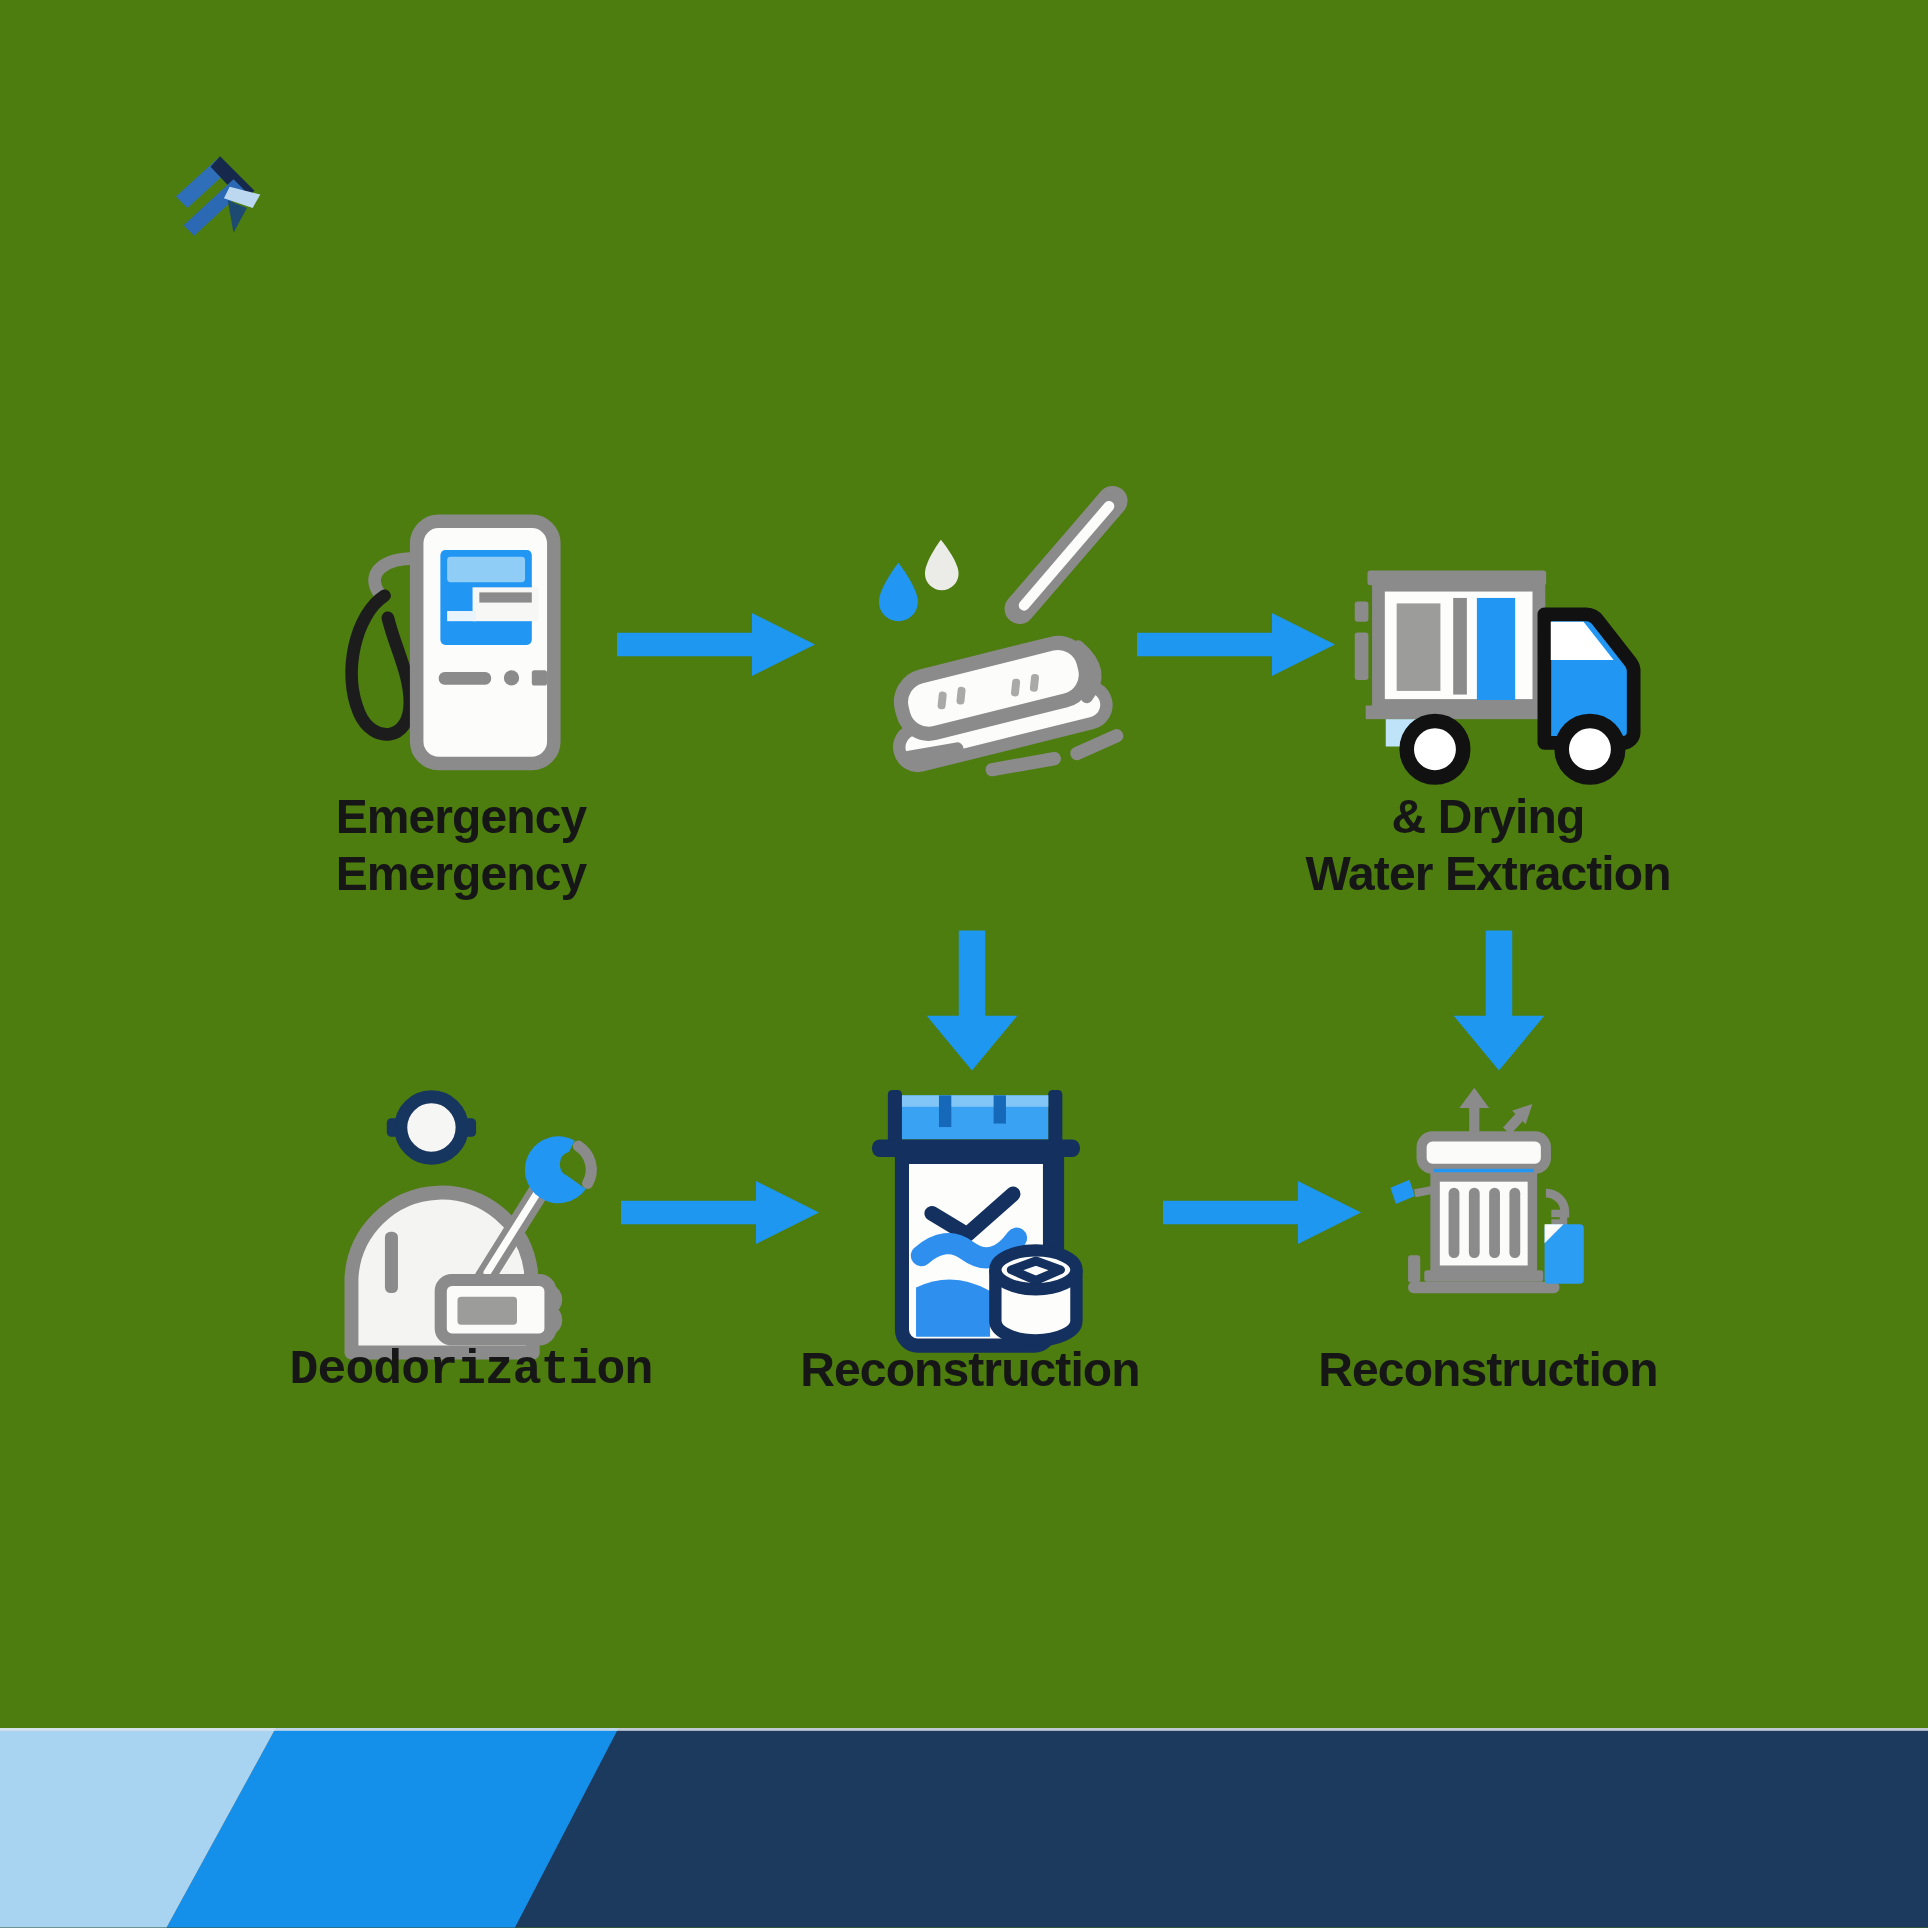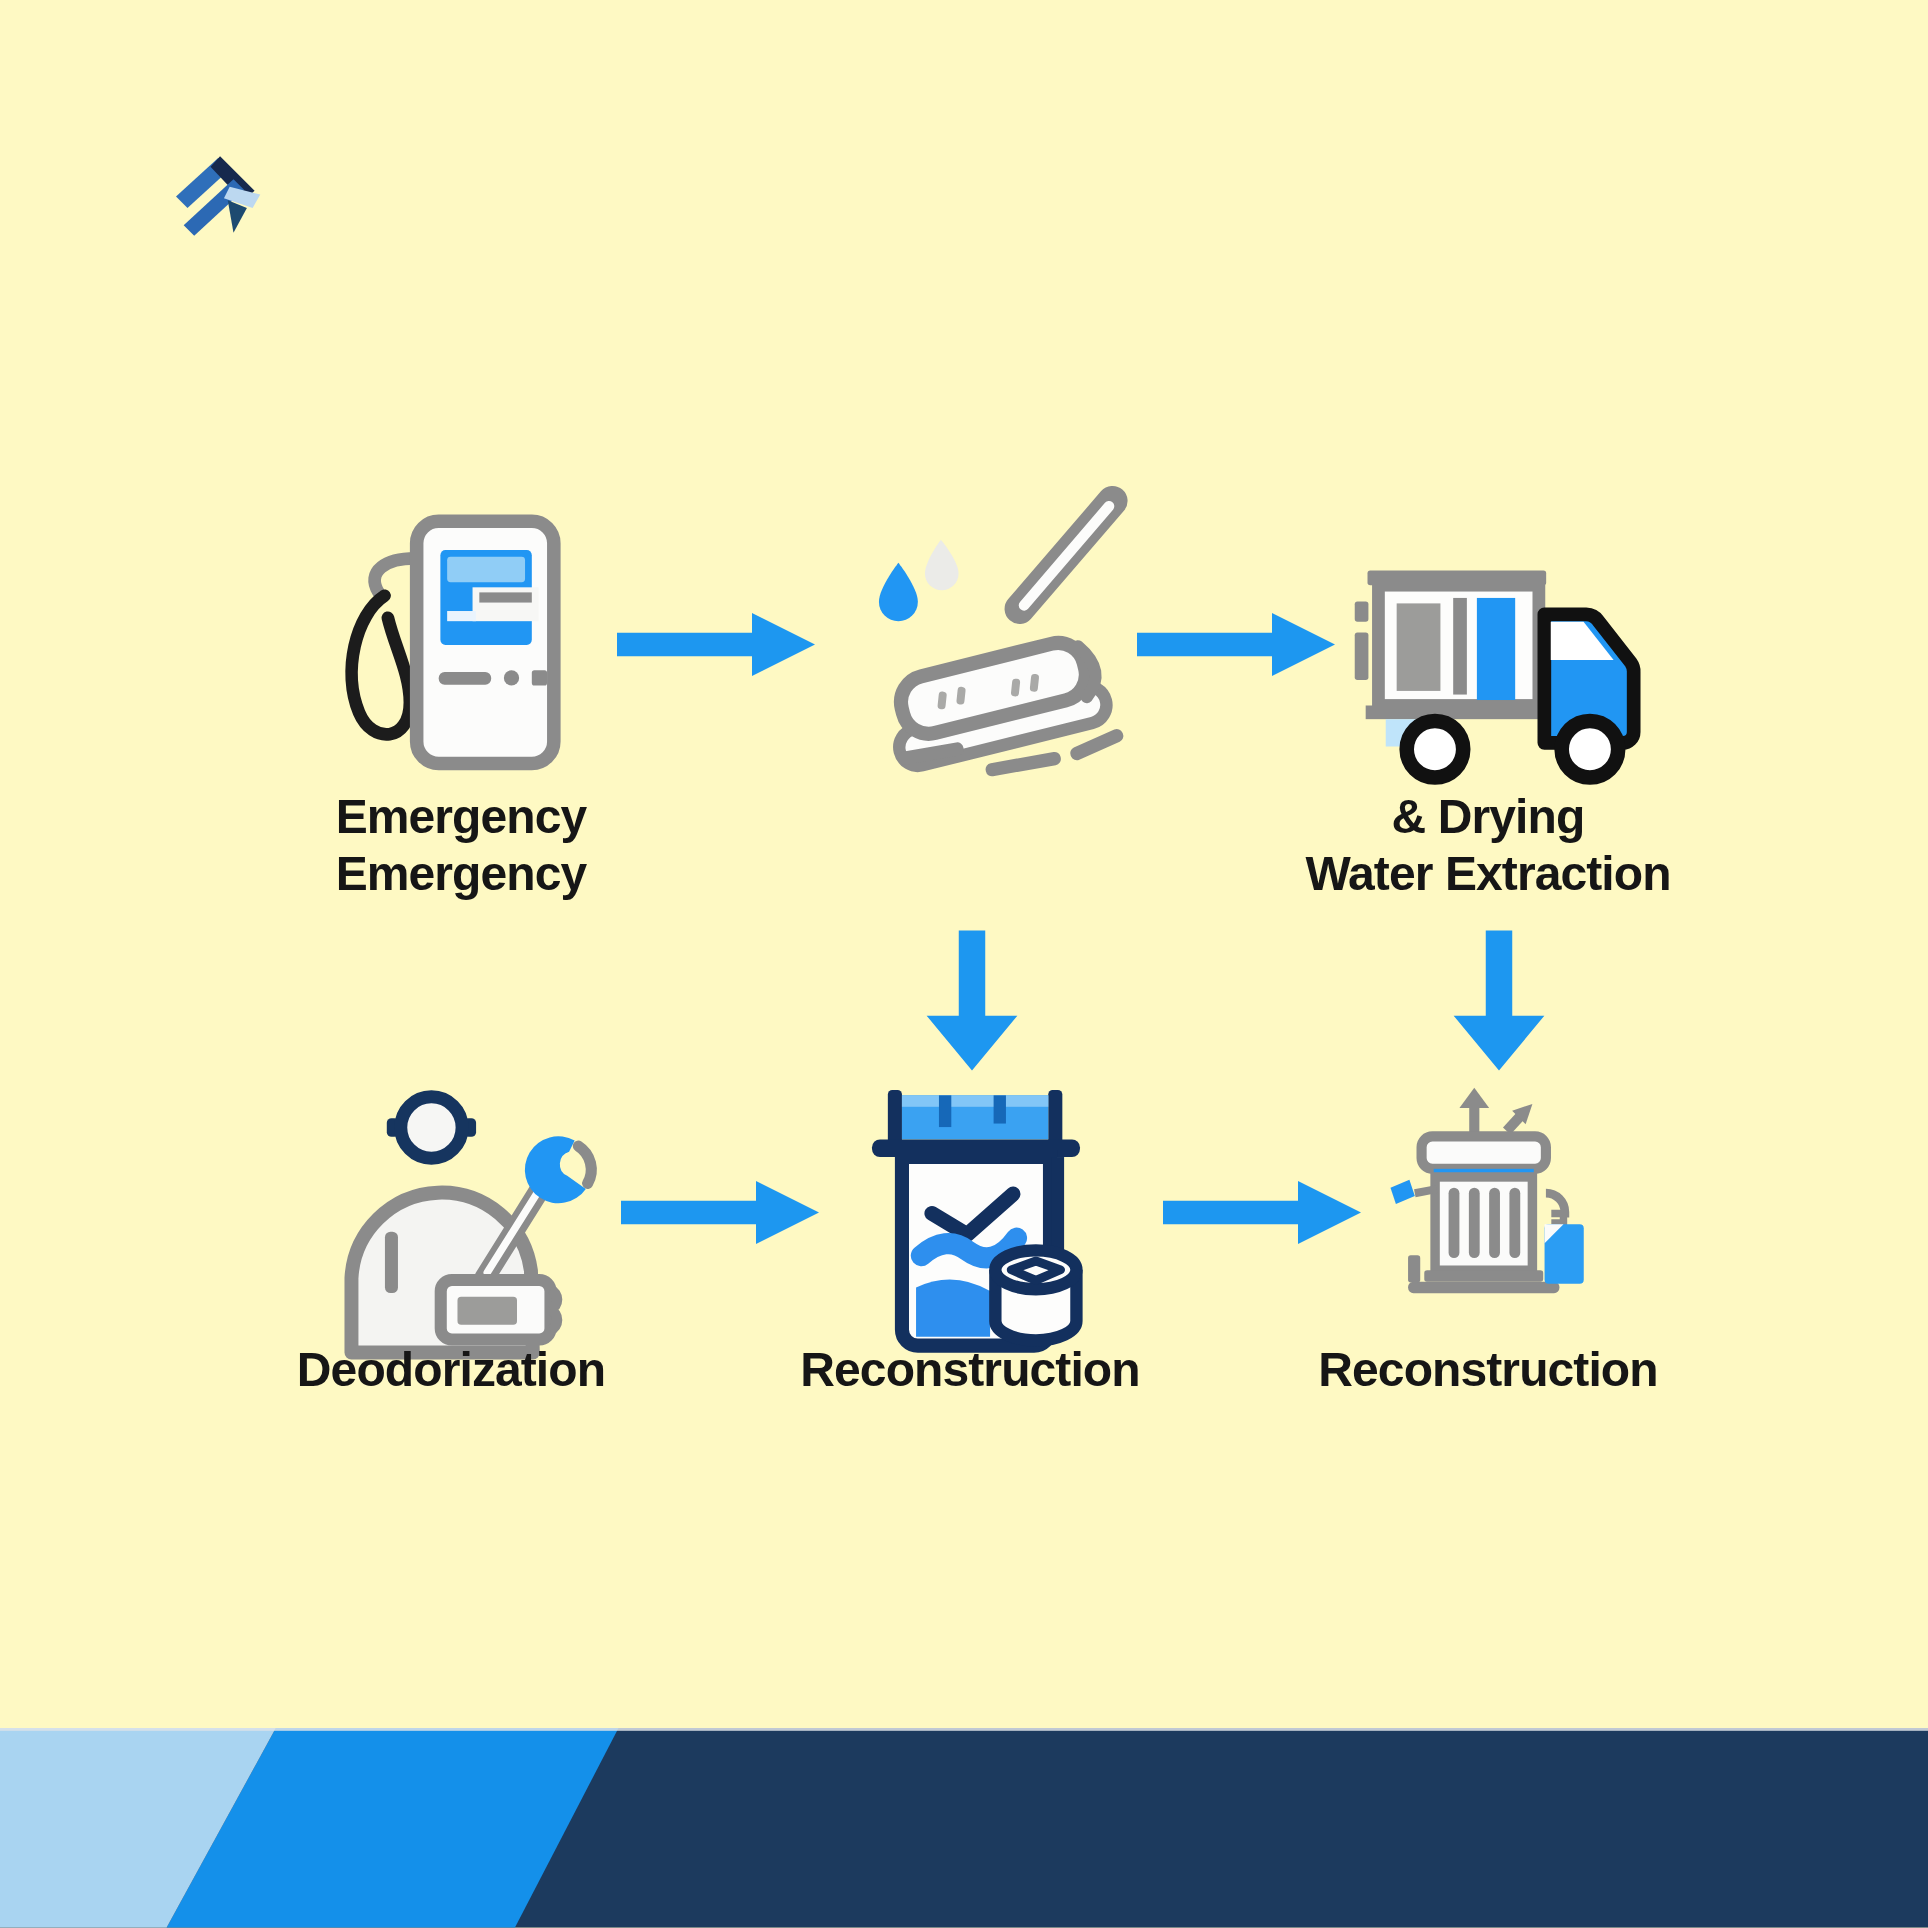--- a/index.html
+++ b/index.html
@@ -1,21 +1,21 @@
 <!DOCTYPE html>
 <html style="font-size:15px"><head>
 <meta charset="utf-8">
 <style>
   * { box-sizing: border-box; margin: 0; padding: 0; }
   html, body { background: #f5f4f2; }
   #canvas {
     position: relative;
     width: 1928px;
     height: 1928px;
-    background: #fef9c3;
+    background: #4d7c0f;
     overflow: hidden;
     font-family: "Liberation Sans", sans-serif;
     padding-left: 28px;
   }
   .step-label {
     position: absolute;
     width: 452px;
     text-align: center;
     font-weight: 700;
     font-size: 48px;
@@ -200,21 +200,21 @@
     <svg viewBox="0 0 220 110">
         <polygon points="0,42 150,42 150,20 220,55 150,90 150,68 0,68" fill="#1d97f0"></polygon>
       </svg>
   </div>
   <div class="arrow" style="left:1163px; top:1163px; width:198px; height:99px;">
     <svg viewBox="0 0 220 110">
         <polygon points="0,42 150,42 150,20 220,55 150,90 150,68 0,68" fill="#1d97f0"></polygon>
       </svg>
   </div>
 
-  <div class="step-label" style="left:225px; top:1342px;">
+  <div class="step-label" style="left:245px; top:1342px;font-family:Liberation Mono, monospace;">
     <span>Deodorization</span>
   </div>
   <div class="step-label" style="left:744px; top:1342px;">
     <span>Reconstruction</span>
   </div>
   <div class="step-label" style="left:1262px; top:1342px;">
     <span>Reconstruction</span>
   </div>
 
   <div id="footer-band">

